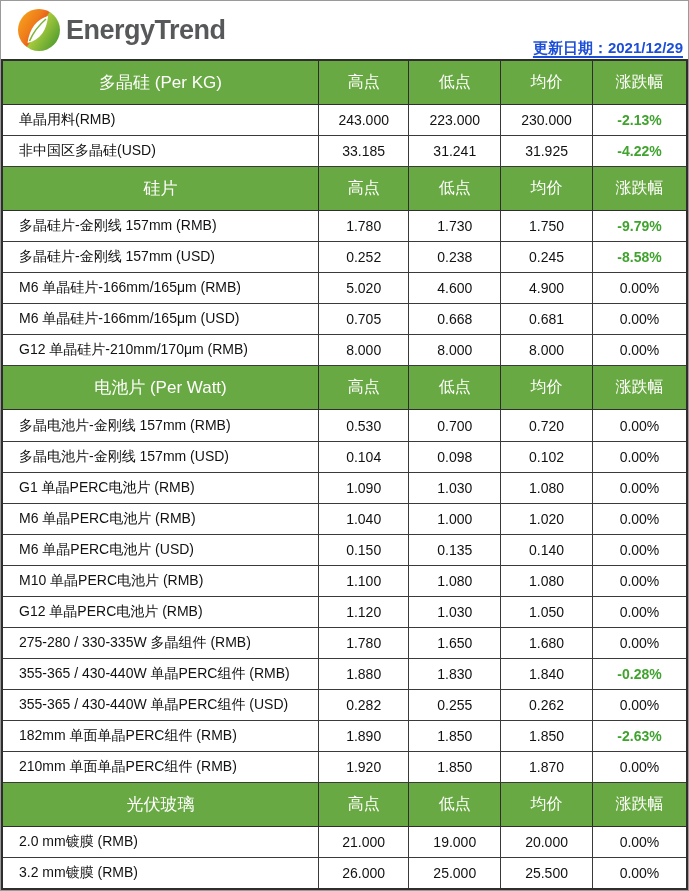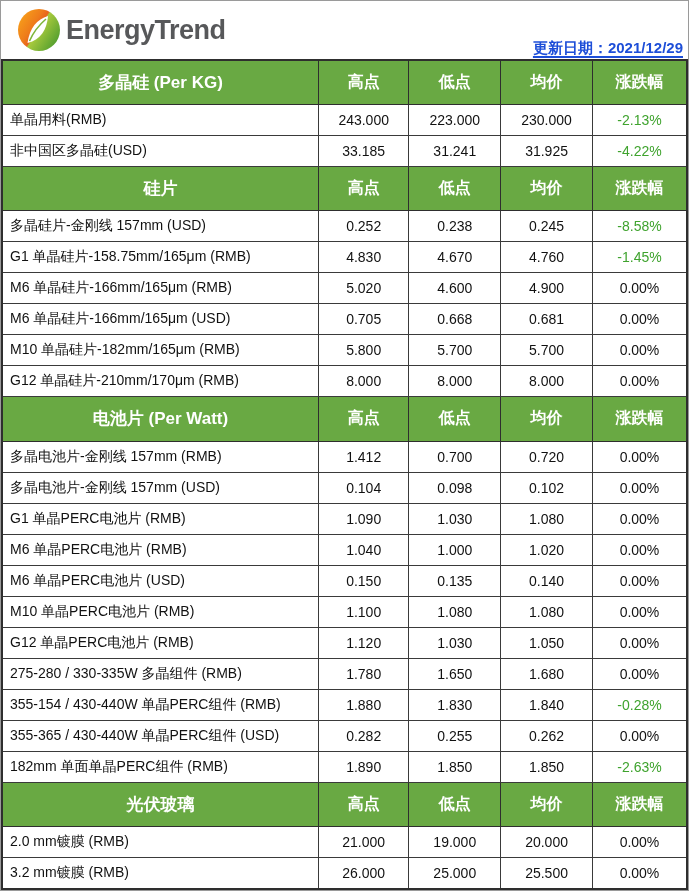--- a/index.html
+++ b/index.html
@@ -43,32 +43,32 @@
   }
   
   table{
     width:100%;border-collapse:collapse;table-layout:fixed;
     flex:1 1 auto;
   }
   th,td{border:1px solid var(--border);}
   table{border:2px solid #2e2e2e;}
   tr.sec th{
     background:var(--green);color:#fff;
-    font-weight:700;text-align:center;
+    font-weight:400;text-align:center;
     height:37px;font-size:16px;
     border-color:#2e2e2e;
   }
   tr.sec th.sec-title{font-size:17px;}
   tr.row td{
     height:26px;font-size:14px;color:#111;
     background:#fff;text-align:center;
     white-space:nowrap;overflow:hidden;
   }
-  tr.row td.l{text-align:left;padding-left:7px;margin-left:31px;}
-  td.change.neg{color:var(--neg);font-weight:400;}
+  tr.row td.l{text-align:left;padding-left:16px;margin-left:31px;}
+  td.change.neg{color:var(--neg);font-weight:700;}
 </style>
 </head>
 <body>
 
 <div class="page">
 
   <div class="top">
     <div class="brand-wrap">
       <svg class="logo" viewBox="0 0 44 44" xmlns="http://www.w3.org/2000/svg">
         <defs>
@@ -124,74 +124,67 @@
 
     <tbody>
       <tr class="sec">
         <th class="sec-title">硅片</th>
         <th>高点</th>
         <th>低点</th>
         <th>均价</th>
         <th>涨跌幅</th>
       </tr>
       <tr class="row">
+        <td class="l">多晶硅片-金刚线 157mm (RMB)</td>
+        <td>1.780</td>
+        <td>1.730</td>
+        <td>1.750</td>
+        <td class="change neg">-9.79%</td>
+      </tr>
+      <tr class="row">
         <td class="l">多晶硅片-金刚线 157mm (USD)</td>
         <td>0.252</td>
         <td>0.238</td>
         <td>0.245</td>
         <td class="change neg">-8.58%</td>
       </tr>
       <tr class="row">
-        <td class="l">G1 单晶硅片-158.75mm/165μm (RMB)</td>
-        <td>4.830</td>
-        <td>4.670</td>
-        <td>4.760</td>
-        <td class="change neg">-1.45%</td>
-      </tr>
-      <tr class="row">
         <td class="l">M6 单晶硅片-166mm/165μm (RMB)</td>
         <td>5.020</td>
         <td>4.600</td>
         <td>4.900</td>
         <td class="change">0.00%</td>
       </tr>
       <tr class="row">
         <td class="l">M6 单晶硅片-166mm/165μm (USD)</td>
         <td>0.705</td>
         <td>0.668</td>
         <td>0.681</td>
         <td class="change">0.00%</td>
       </tr>
       <tr class="row">
-        <td class="l">M10 单晶硅片-182mm/165μm (RMB)</td>
-        <td>5.800</td>
-        <td>5.700</td>
-        <td>5.700</td>
-        <td class="change">0.00%</td>
-      </tr>
-      <tr class="row">
         <td class="l">G12 单晶硅片-210mm/170μm (RMB)</td>
         <td>8.000</td>
         <td>8.000</td>
         <td>8.000</td>
         <td class="change">0.00%</td>
       </tr>
     </tbody>
 
     <tbody>
       <tr class="sec">
         <th class="sec-title">电池片 (Per Watt)</th>
         <th>高点</th>
         <th>低点</th>
         <th>均价</th>
         <th>涨跌幅</th>
       </tr>
       <tr class="row">
         <td class="l">多晶电池片-金刚线 157mm (RMB)</td>
-        <td>1.412</td>
+        <td>0.530</td>
         <td>0.700</td>
         <td>0.720</td>
         <td class="change">0.00%</td>
       </tr>
       <tr class="row">
         <td class="l">多晶电池片-金刚线 157mm (USD)</td>
         <td>0.104</td>
         <td>0.098</td>
         <td>0.102</td>
         <td class="change">0.00%</td>
@@ -235,40 +228,47 @@
 
     <tbody>
       <tr class="row">
         <td class="l">275-280 / 330-335W 多晶组件 (RMB)</td>
         <td>1.780</td>
         <td>1.650</td>
         <td>1.680</td>
         <td class="change">0.00%</td>
       </tr>
       <tr class="row">
-        <td class="l">355-154 / 430-440W 单晶PERC组件 (RMB)</td>
+        <td class="l">355-365 / 430-440W 单晶PERC组件 (RMB)</td>
         <td>1.880</td>
         <td>1.830</td>
         <td>1.840</td>
         <td class="change neg">-0.28%</td>
       </tr>
       <tr class="row">
         <td class="l">355-365 / 430-440W 单晶PERC组件 (USD)</td>
         <td>0.282</td>
         <td>0.255</td>
         <td>0.262</td>
         <td class="change">0.00%</td>
       </tr>
       <tr class="row">
         <td class="l">182mm 单面单晶PERC组件 (RMB)</td>
         <td>1.890</td>
         <td>1.850</td>
         <td>1.850</td>
         <td class="change neg">-2.63%</td>
       </tr>
+      <tr class="row">
+        <td class="l">210mm 单面单晶PERC组件 (RMB)</td>
+        <td>1.920</td>
+        <td>1.850</td>
+        <td>1.870</td>
+        <td class="change">0.00%</td>
+      </tr>
     </tbody>
 
     <tbody>
       <tr class="sec">
         <th class="sec-title">光伏玻璃</th>
         <th>高点</th>
         <th>低点</th>
         <th>均价</th>
         <th>涨跌幅</th>
       </tr>

